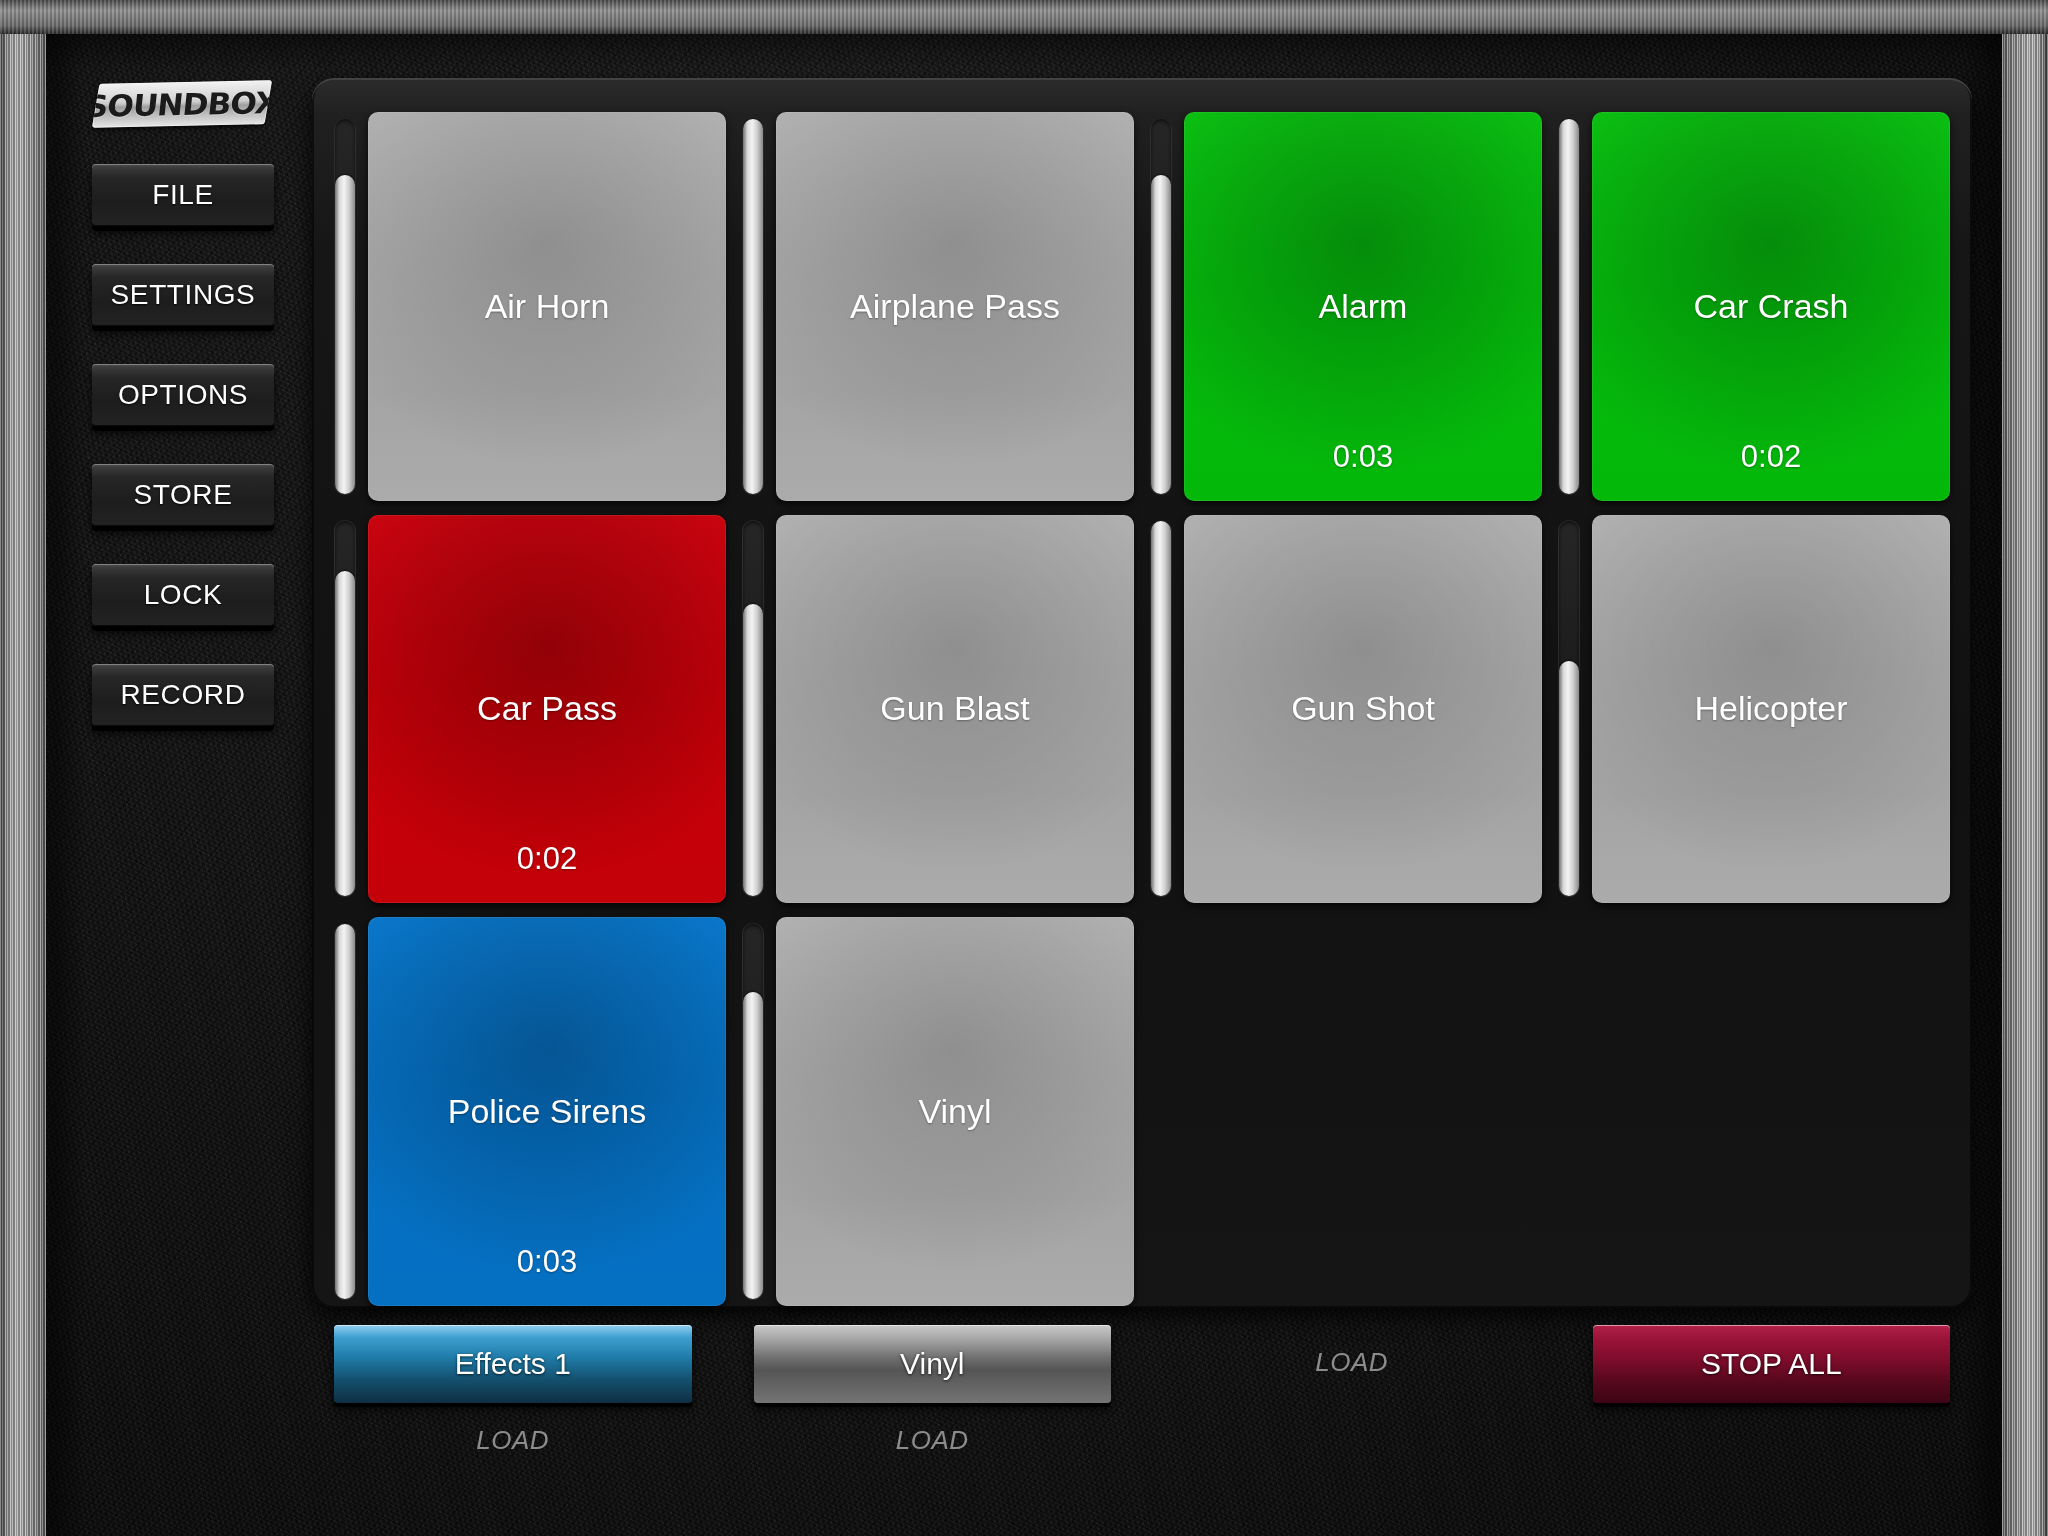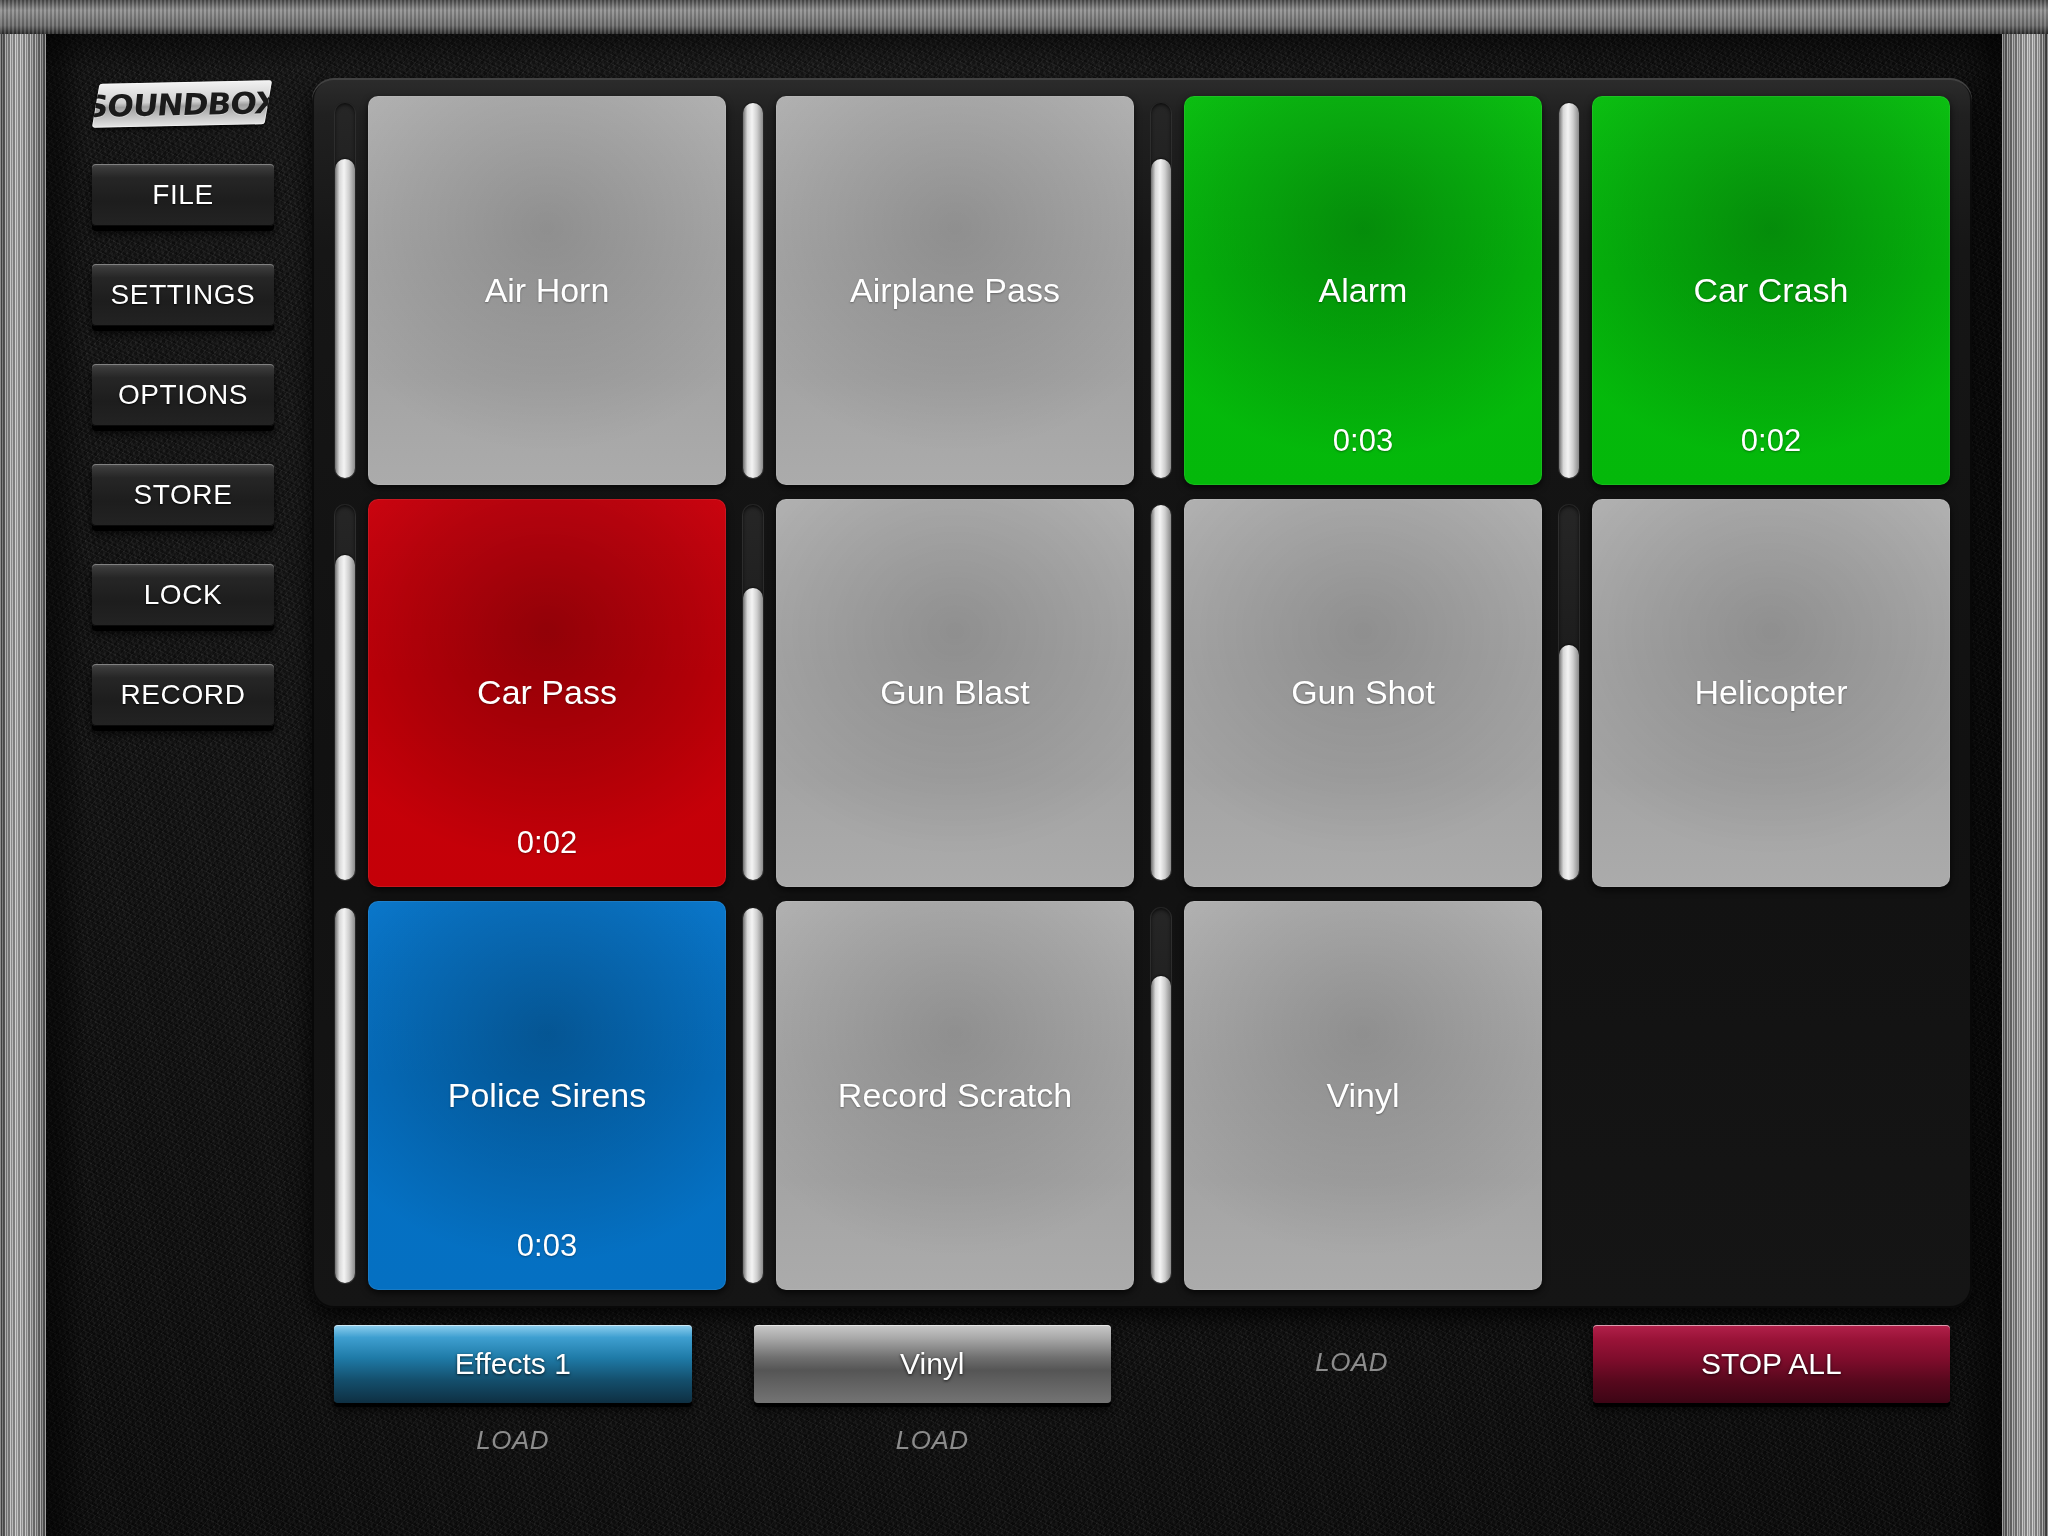--- a/index.html
+++ b/index.html
@@ -164,20 +164,21 @@
   }
 
   .pad-grid {
     display: grid;
     grid-template-columns: repeat(4, 1fr);
     grid-template-rows: repeat(3, 1fr);
     column-gap: 16px;
     row-gap: 14px;
     width: 100%;
     height: 100%;
+    margin-top: 16px;
   }
 
   .pad-cell {
     display: flex;
     align-items: stretch;
     gap: 12px;
   }
 
   
   .slider {
@@ -420,28 +421,20 @@
           <div class="slider">
             <div class="slider-fill" style="height: calc(100% - 2px);"></div>
           </div>
           <div class="pad state-blue">
             <div class="pad-label">Police Sirens</div>
             <div class="pad-timer">0:03</div>
           </div>
         </div>
         <div class="pad-cell">
           <div class="slider">
-            <div class="slider-fill" style="height: calc(100% - 2px);"></div>
-          </div>
-          <div class="pad state-idle">
-            <div class="pad-label">Record Scratch</div>
-          </div>
-        </div>
-        <div class="pad-cell">
-          <div class="slider">
             <div class="slider-fill" style="height: calc(82% - 2px);"></div>
           </div>
           <div class="pad state-idle">
             <div class="pad-label">Vinyl</div>
           </div>
         </div>
       </div>
   </div>
 
   <div id="bank-bar">

